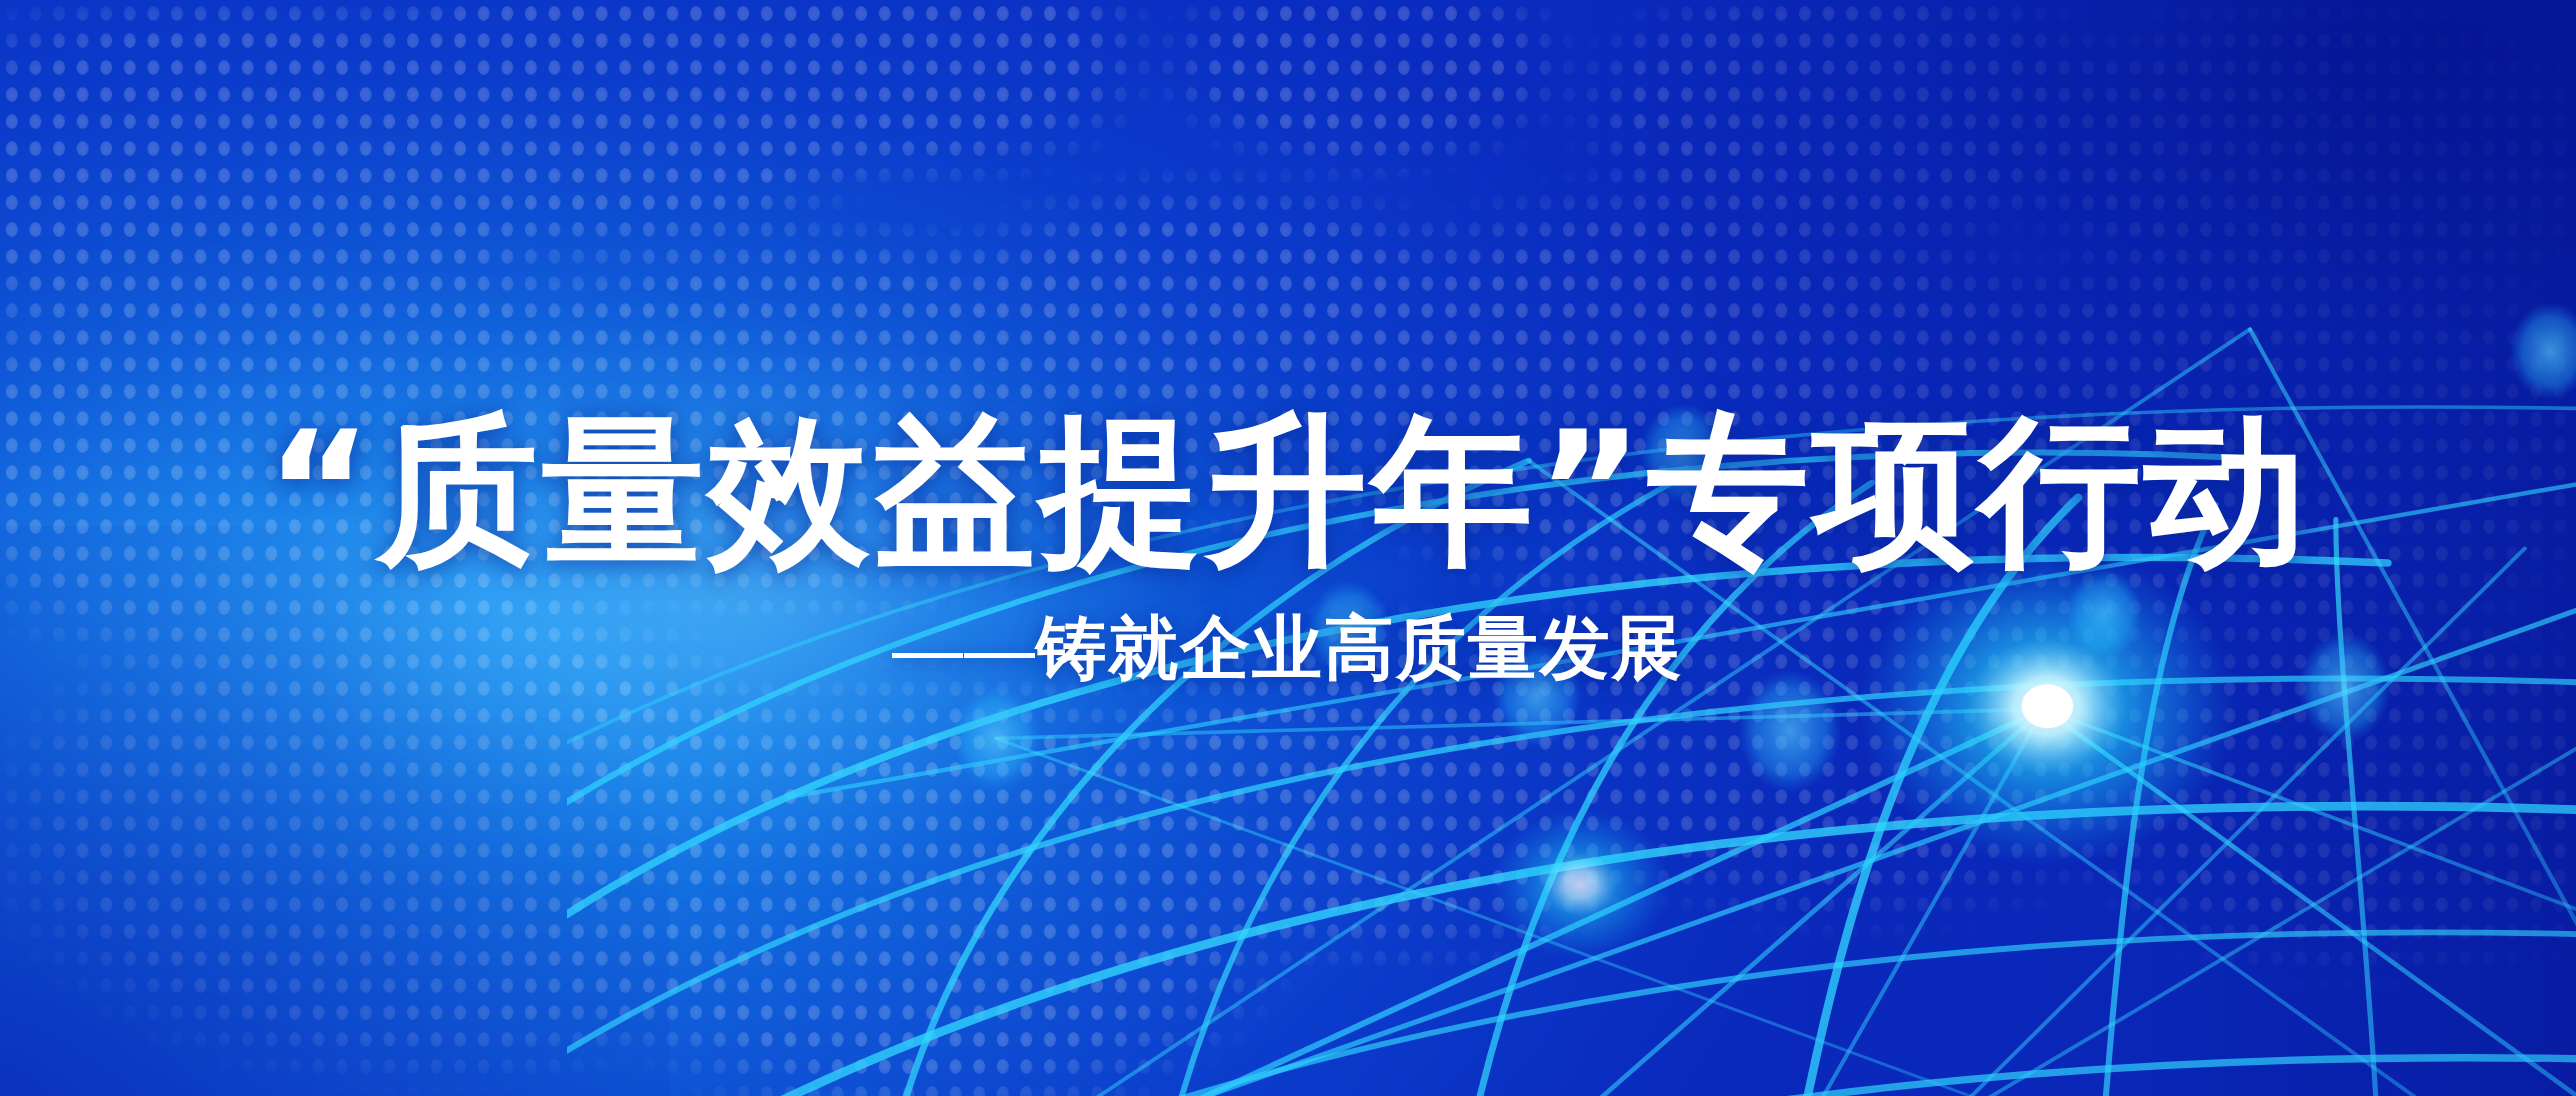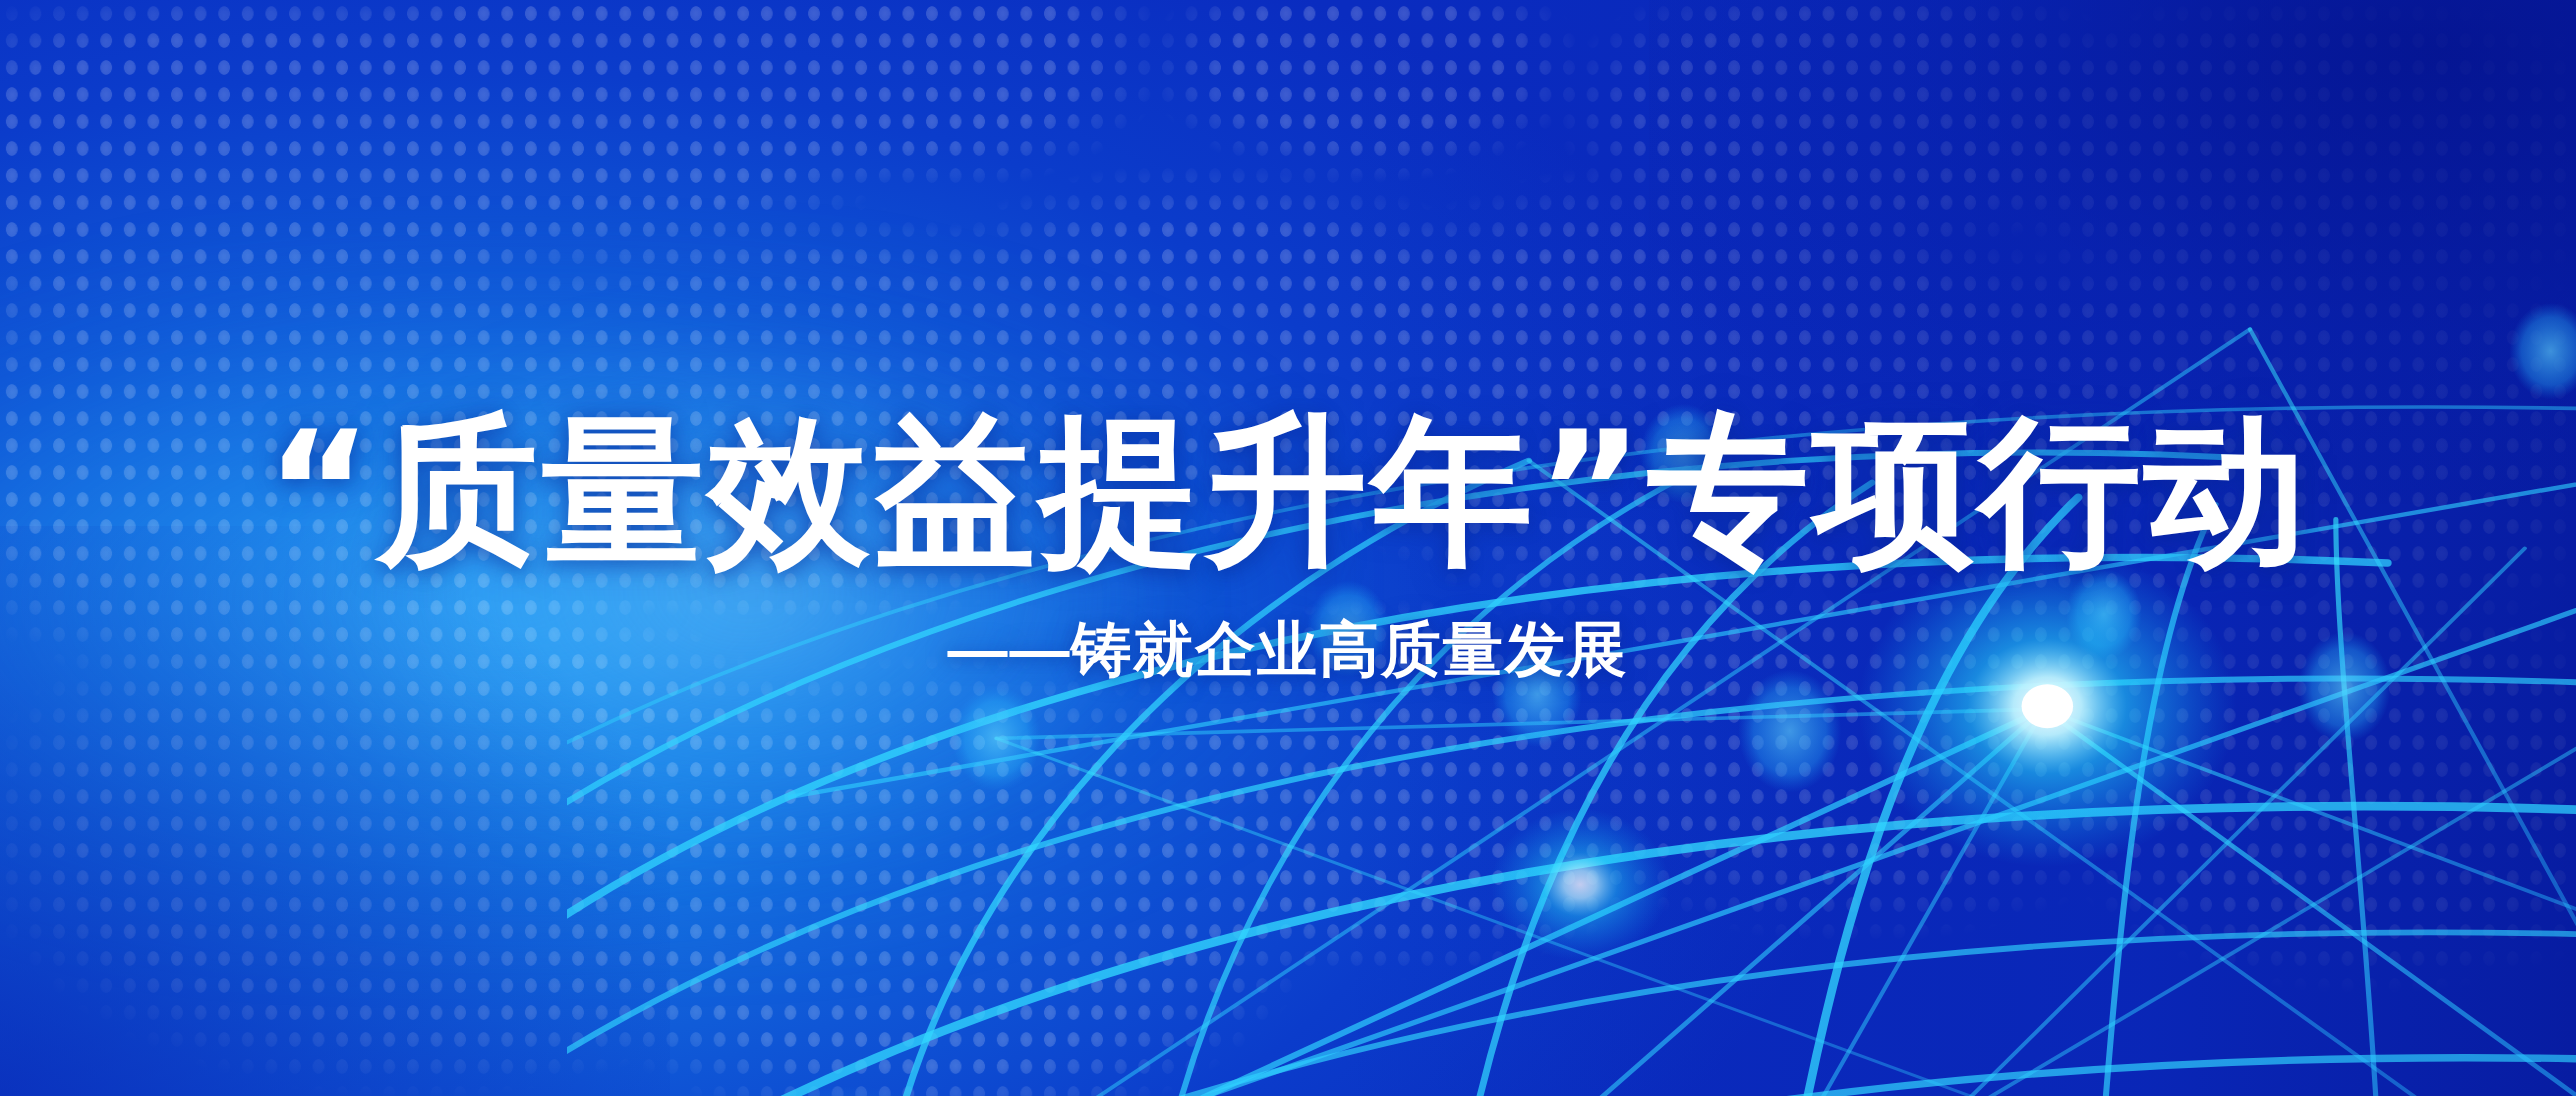--- a/index.html
+++ b/index.html
@@ -102,27 +102,27 @@
     font-size: 162px;
     font-weight: 700;
     letter-spacing: 3.8px;
     line-height: 1.06;
     white-space: nowrap;
     text-shadow: 0 0 34px rgba(10,50,170,0.50), 0 3.8px 17px rgba(5,30,130,0.35);
     font-family: "DejaVu Sans", "Liberation Sans", sans-serif;
   }
   .sub-title {
     color: #ffffff;
-    font-size: 60px;
+    font-size: 70px;
     font-weight: 700;
     letter-spacing: 1.9px;
-    margin-top: 32px;
+    margin-top: 24px;
     white-space: nowrap;
     text-shadow: 0 0 26.4px rgba(10,50,170,0.45), 0 2.8px 13.2px rgba(5,30,130,0.30);
-    font-family: Liberation Sans, sans-serif;
+    font-family: Liberation Serif, serif;
   }
 </style>
 </head>
 <body>
 
 <div id="banner">
 
   <div class="bg-base"></div>
   <div class="bg-glow-left"></div>
   <div class="bg-glow-center"></div>

